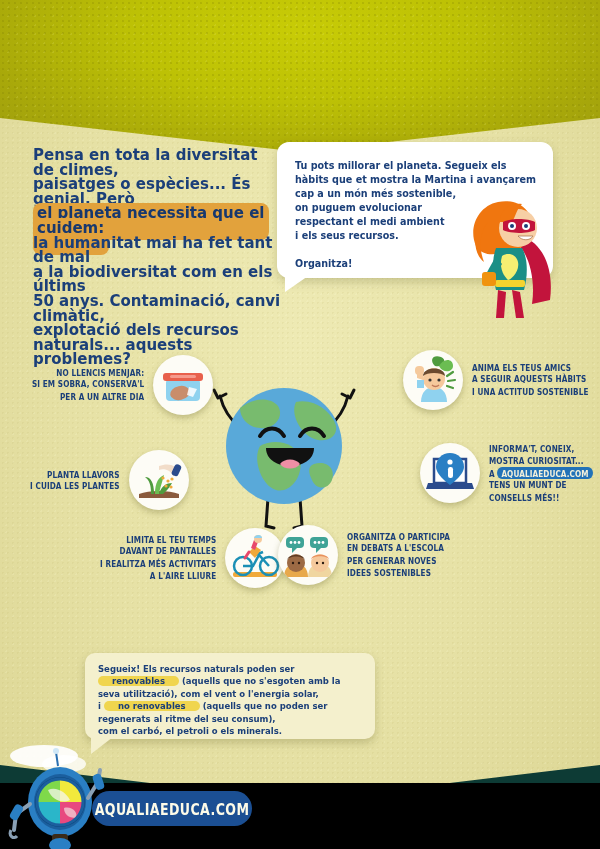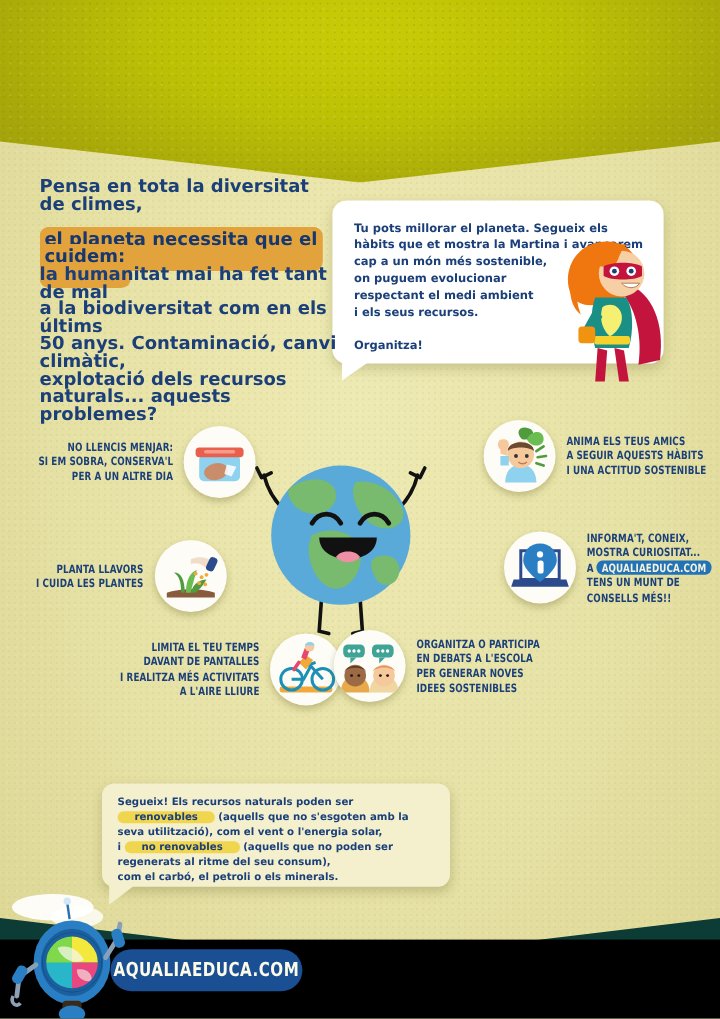--- a/index.html
+++ b/index.html
@@ -125,21 +125,20 @@
 
   
   .bubble-top {
     position: absolute;
     left: 277px; top: 142px;
     width: 276px; height: 136px;
     background: #fff;
     border-radius: 12px;
     box-shadow: 0 4px 10px rgba(90,90,40,.25);
     z-index: 4;
-    margin-top: 25px;
   }
   .bubble-top .txt {
     position: absolute;
     left: 18px; top: 17px;
     width: 244px;
     color: #1b3f79;
     font-size: 9.6px;
     line-height: 14px;
     font-weight: 600;
   }
@@ -279,21 +278,21 @@
 <div id="poster">
 
   <div class="header">
     <div class="header-noise"></div>
   </div>
   <div class="title-main">Un món millor?</div>
   <div class="title-sub">Posa-li un somriure al planeta</div>
 
   <div class="intro">
     <span>Pensa en tota la diversitat de climes,</span><br>
-    <br>
+    <span>paisatges o espècies... És genial. Però</span><br>
     <span class="hl">el planeta necessita que el cuidem:</span><br>
     <span>la humanitat mai ha fet tant de mal</span><br>
     <span>a la biodiversitat com en els últims</span><br>
     <span>50 anys. Contaminació, canvi climàtic,</span><br>
     <span>explotació dels recursos naturals...</span>
     <span>aquests problemes?</span>
   </div>
 
   <div class="bubble-top">
     <div class="txt">

